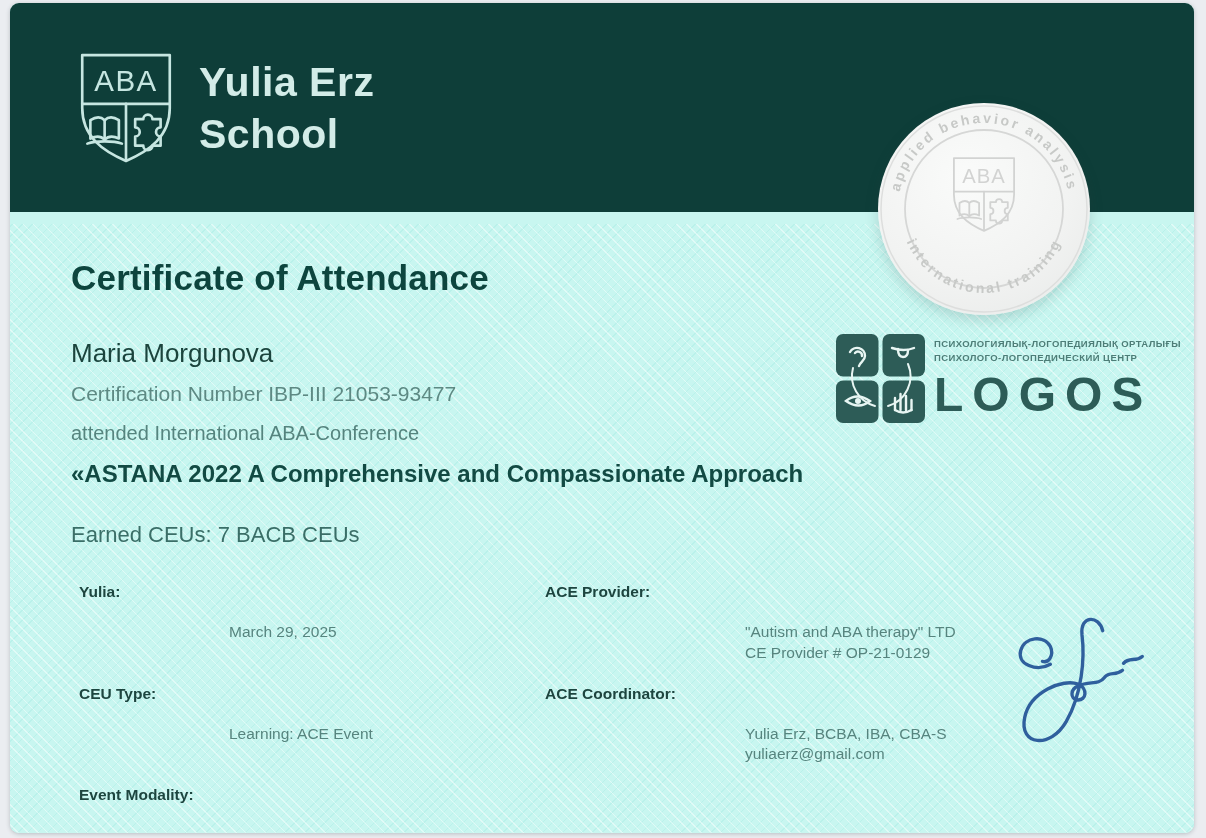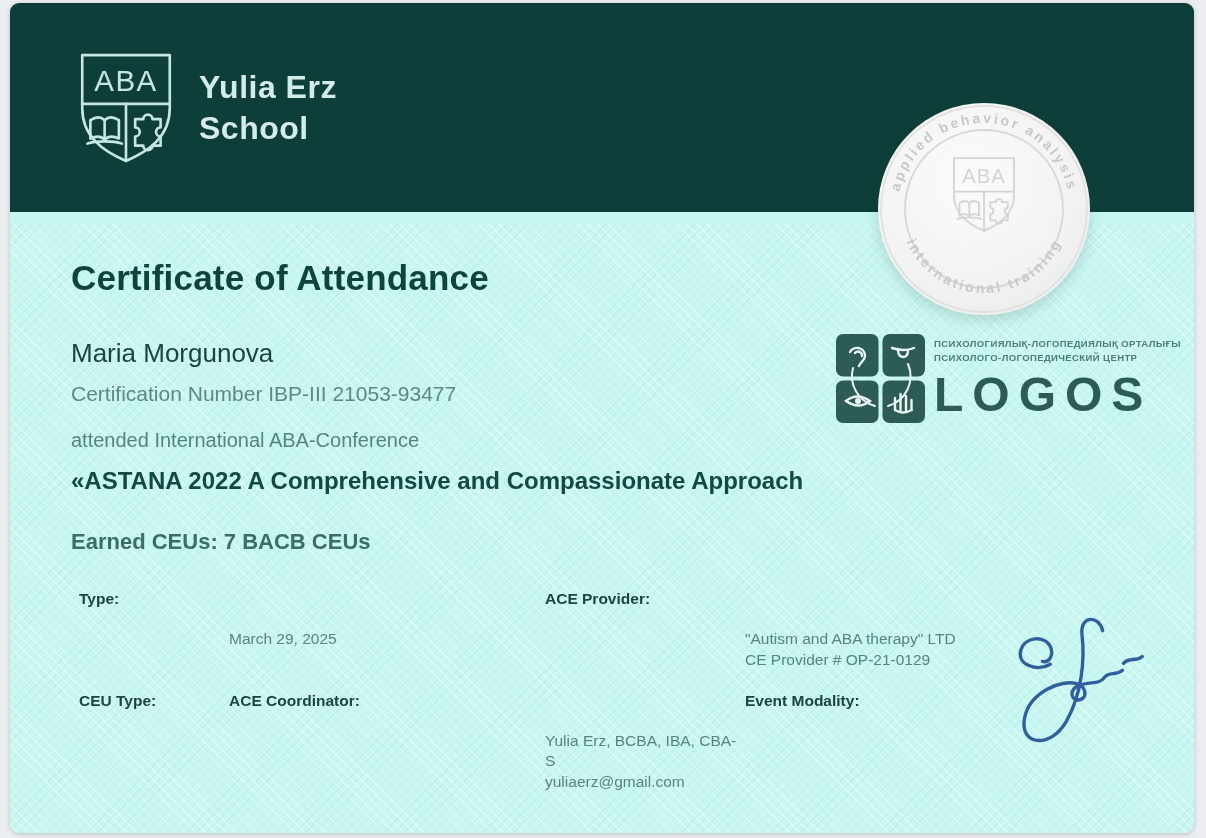--- a/index.html
+++ b/index.html
@@ -17,40 +17,40 @@
     box-shadow: 0 1px 4px rgba(30,50,60,0.25);
     background: #c8f6f0;
   }
   
   .header {
     position: absolute; left: 0; top: 0; width: 100%; height: 209px;
     background: #0e3e39;
   }
   .brand { position: absolute; left: 65px; top: 48px; display: flex; align-items: center; gap: 22px; }
   .brand-shield { width: 102px; height: 114px; color: #c6e6e1; }
-  .brand-name { color: #d3ece8; font-size: 32px; font-weight: 700; line-height: 1.27; letter-spacing: 0.5px; }
+  .brand-name { color: #d3ece8; font-size: 41px; font-weight: 700; line-height: 1.27; letter-spacing: 0.5px; }
   
   .cert-body {
     position: absolute; left: 0; top: 221px; width: 100%; height: 621px;
     background: #c8f6f0;
     padding: 34px 60px 6px 61px;
   }
   .cert-body::before {
     content: ""; position: absolute; inset: 0; pointer-events: none;
     background-image:
       repeating-linear-gradient(45deg, rgba(255,255,255,0.45) 0 1px, transparent 1px 7px),
       repeating-linear-gradient(-45deg, rgba(120,220,210,0.18) 0 1px, transparent 1px 7px);
   }
   .cert-body > * { position: relative; }
   .cert-title { color: #0d453e; font-size: 35px; font-weight: 800; letter-spacing: 0.2px; }
   .recipient  { color: #1b443d; font-size: 26px; font-weight: 500; margin-top: 40px; }
   .certnum    { color: #5d8983; font-size: 21px; font-weight: 300; margin-top: 13px; }
-  .attended   { color: #55847e; font-size: 20px; font-weight: 300; margin-top: 23px; }
+  .attended   { color: #55847e; font-size: 20px; font-weight: 300; margin-top: 16px; }
   .conference { color: #124a43; font-size: 24px; font-weight: 700; margin-top: 8px; line-height: 1.78; max-width: 820px; }
-  .earned     { color: #3a6e67; font-size: 22px; font-weight: 700; margin-top: 26px; }
+  .earned     { color: #3a6e67; font-size: 22px; font-weight: 400; margin-top: 26px; }
   .details {
     margin-top: 34px; margin-left: 8px;
     display: grid;
     grid-template-columns: 150px 316px 200px auto;
     row-gap: 20px; align-items: start;
   }
   .details .lbl { color: #1d453f; font-size: 15.5px; font-weight: 700; line-height: 1.35; }
   .details .val { color: #56847e; font-size: 15.5px; font-weight: 400; line-height: 1.35; margin-top: 40px; }
   .details .val span { display: block; }
   
@@ -113,29 +113,30 @@
       <div class="recipient">Maria Morgunova</div>
       <div class="certnum">Certification Number IBP-III 21053-93477</div>
       <div class="attended">attended International ABA-Conference</div>
       <div class="conference">
         <div>«ASTANA 2022 A Comprehensive and Compassionate Approach</div>
       </div>
       <div class="earned">Earned CEUs: 7 BACB CEUs</div>
 
       <div class="details">
 
-        <div class="lbl">Type:</div>
+        <div class="lbl">Yulia:</div>
         <div class="val">March 29, 2025</div>
         <div class="lbl">ACE Provider:</div>
         <div class="val">
           <span>"Autism and ABA therapy" LTD</span>
           <span>CE Provider # OP-21-0129</span>
         </div>
 
         <div class="lbl">CEU Type:</div>
+        <div class="val">Learning: ACE Event</div>
         <div class="lbl">ACE Coordinator:</div>
         <div class="val">
           <span>Yulia Erz, BCBA, IBA, CBA-S</span>
           <span>yuliaerz@gmail.com</span>
         </div>
 
         <div class="lbl">Event Modality:</div>
         <div></div>
           <div></div>
       </div>

